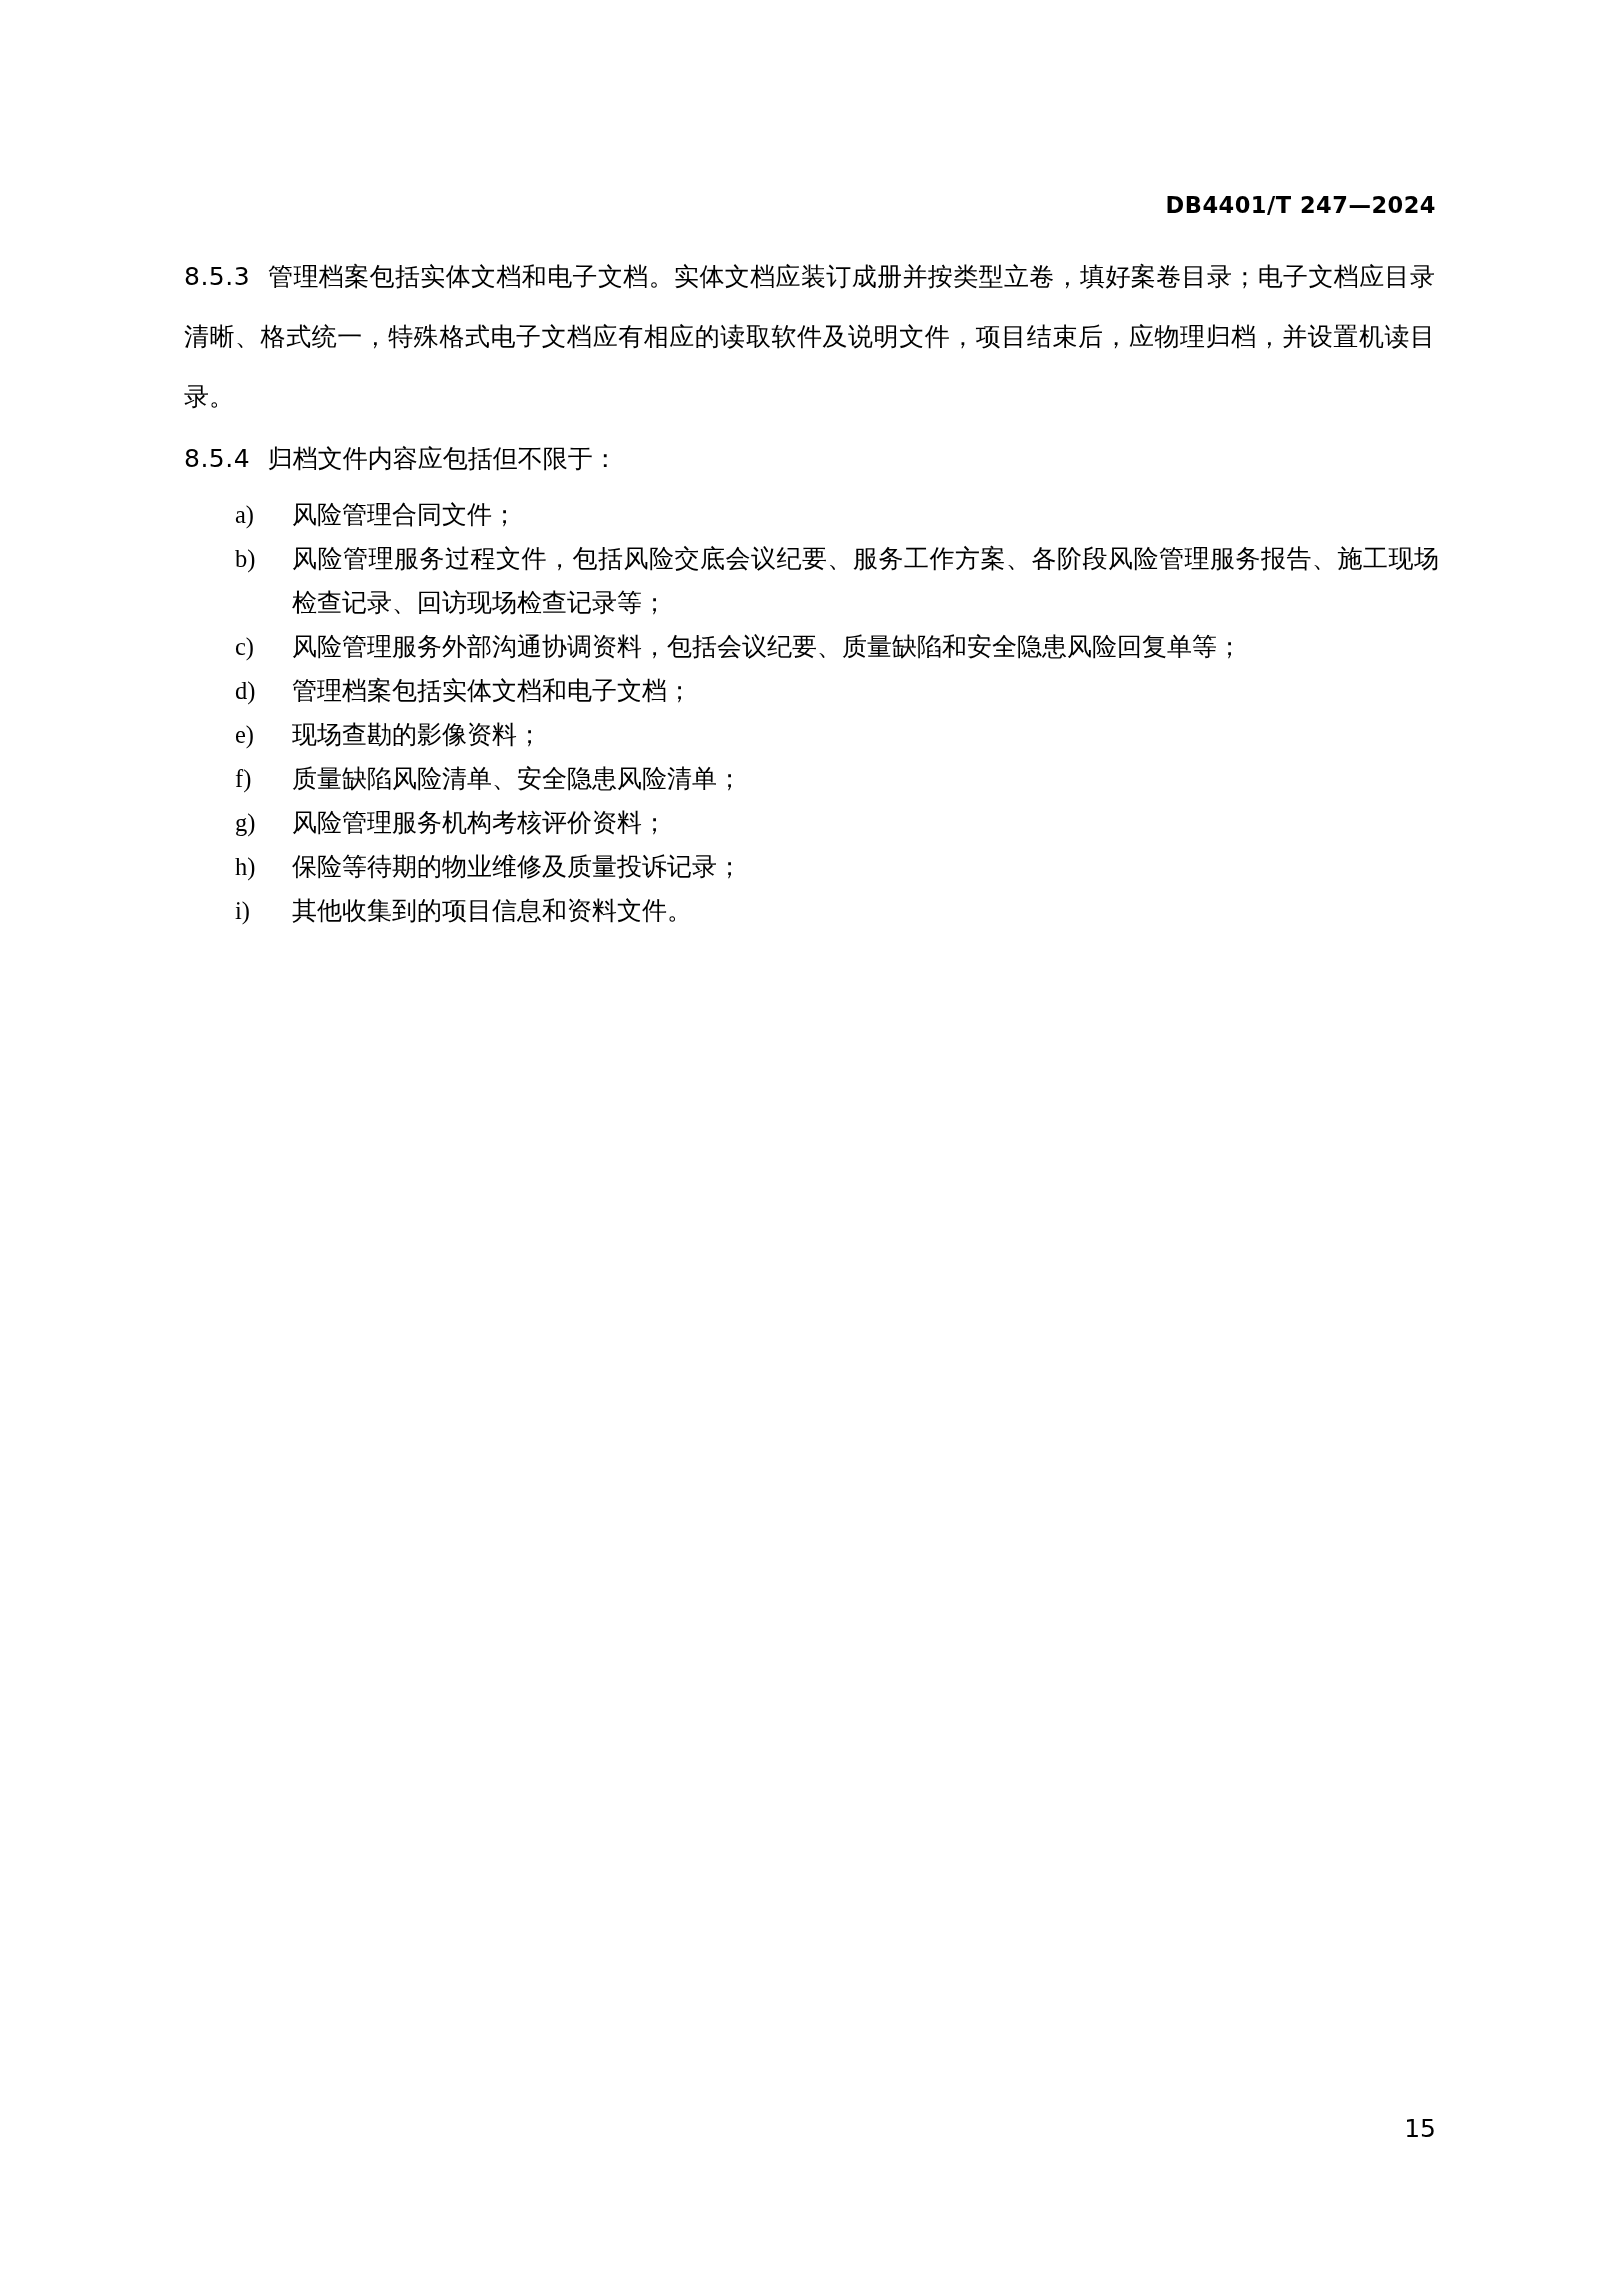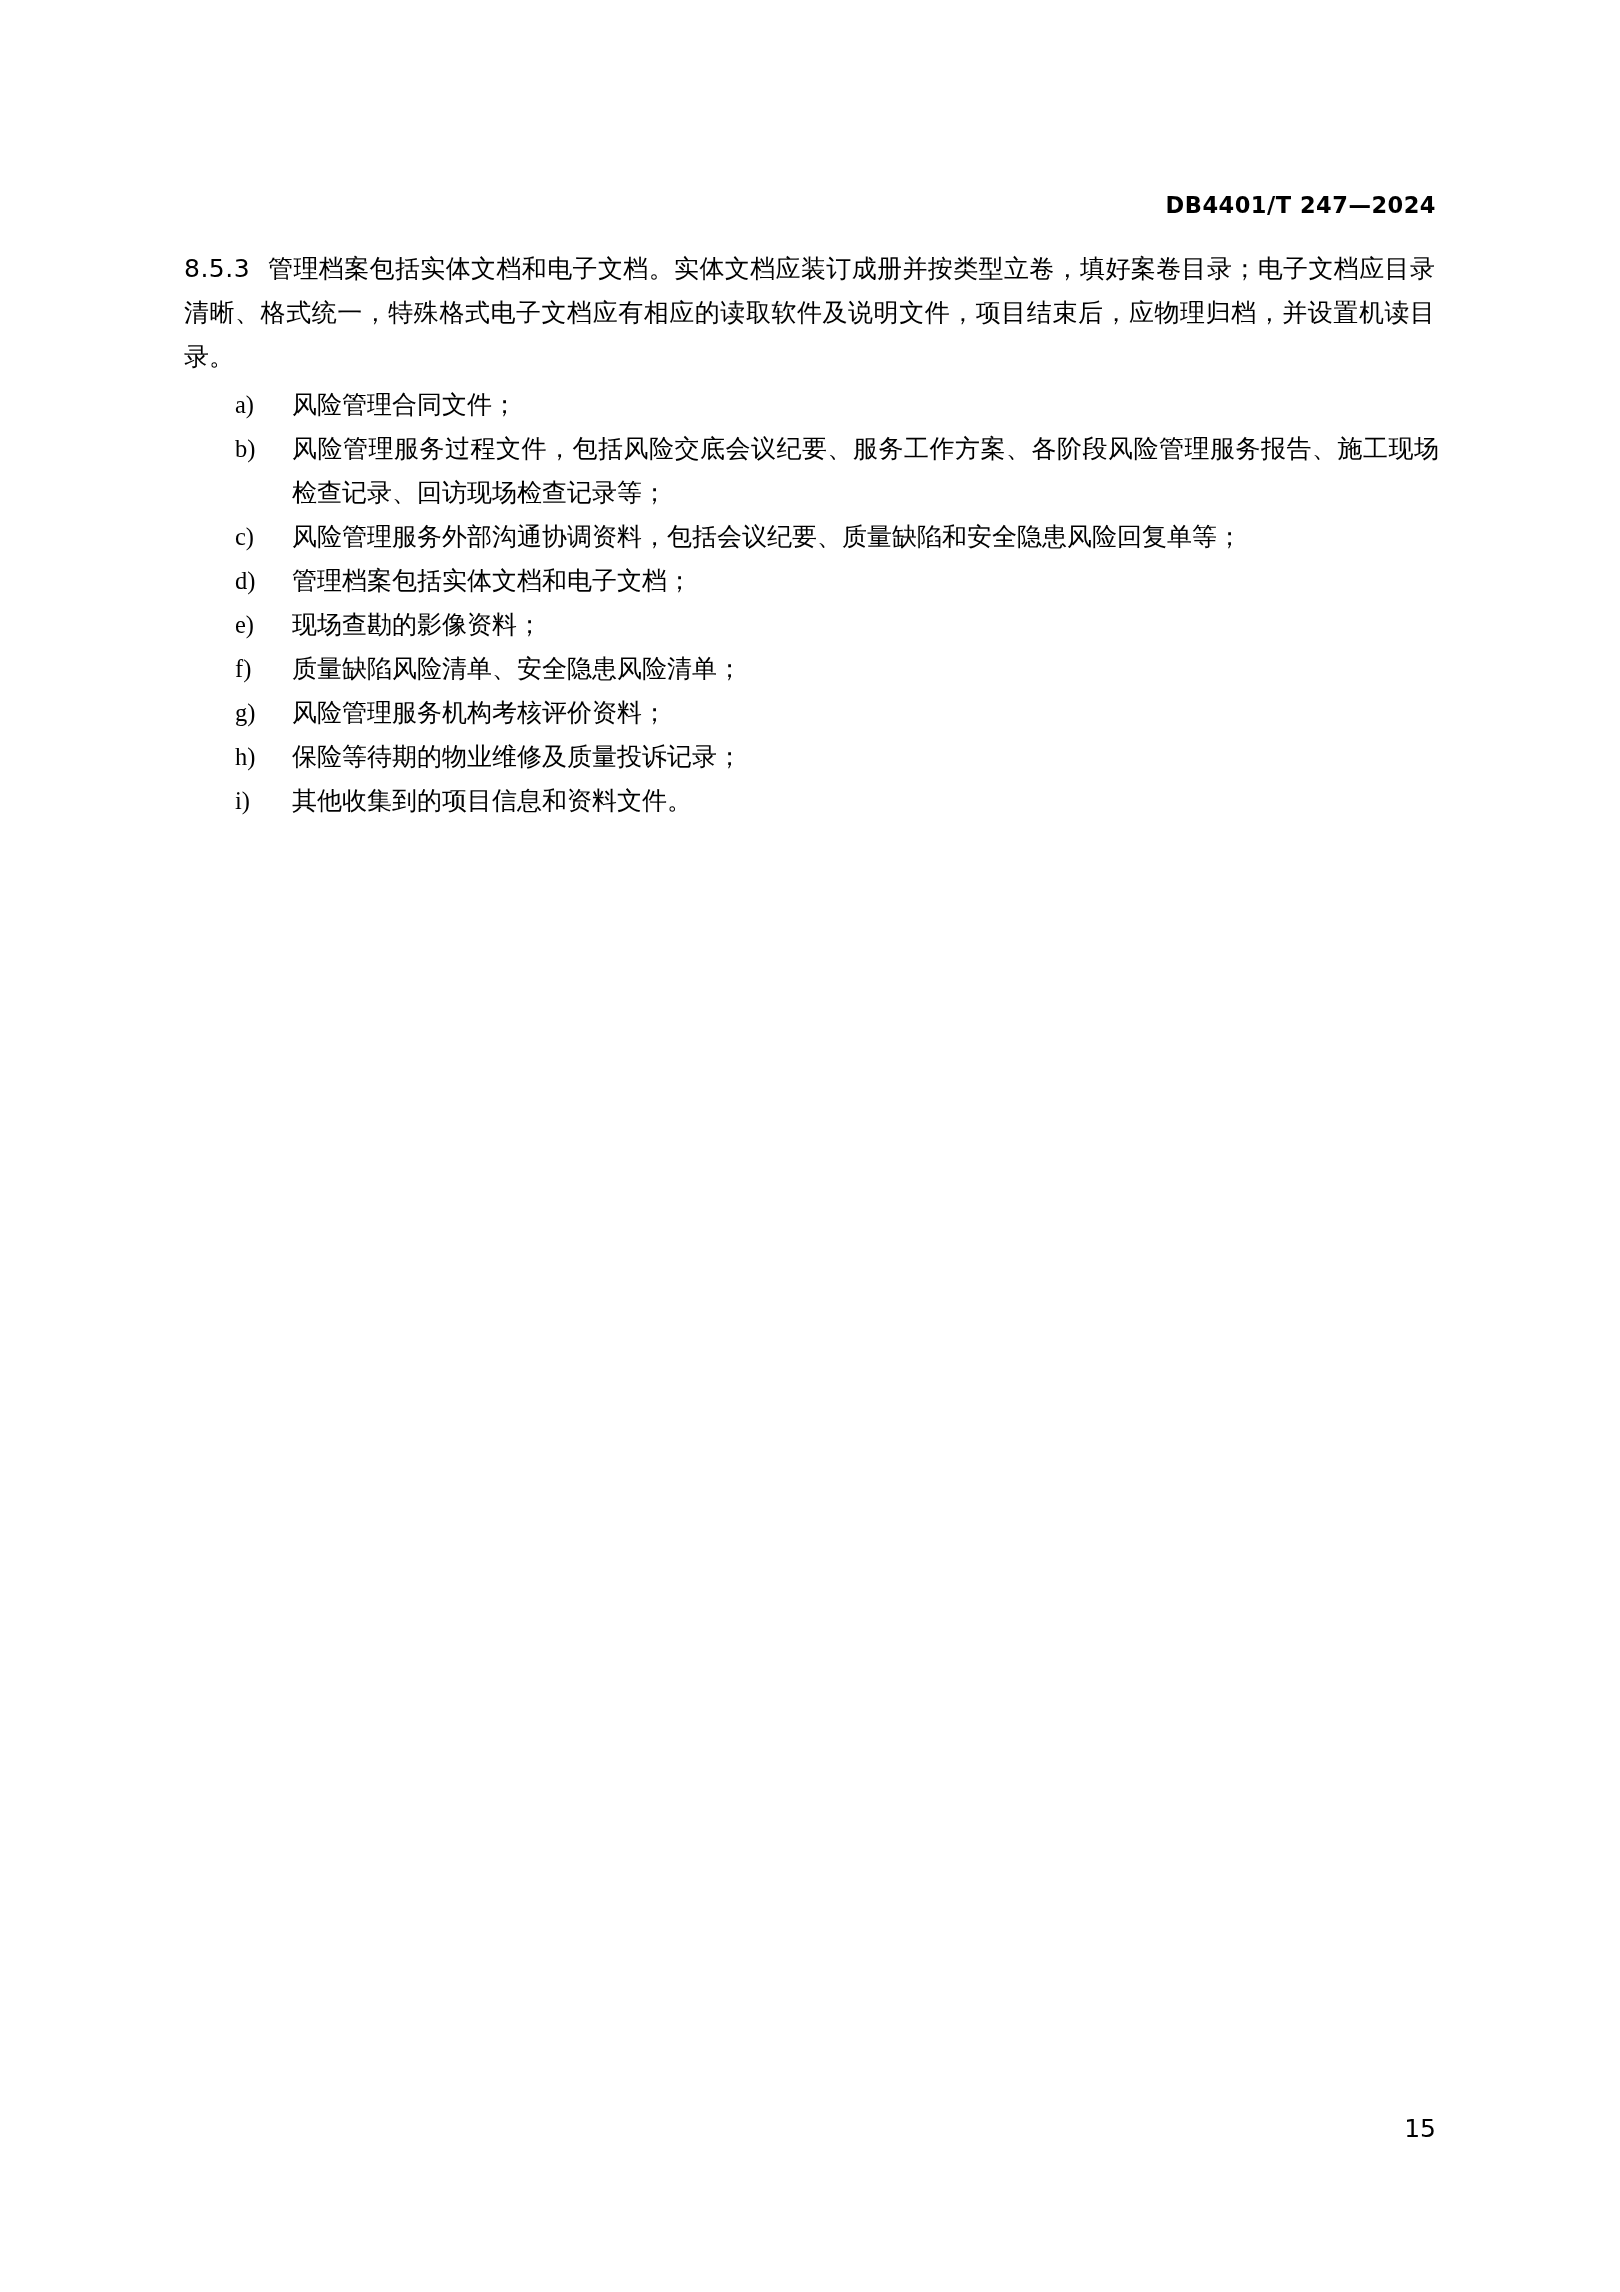--- a/index.html
+++ b/index.html
@@ -37,21 +37,21 @@
   }
   .content {
     position: absolute;
     top: 247px;
     left: 184px;
     width: 1255px;
   }
   .para {
     font-family: "DejaVu Sans", sans-serif;
     font-size: 25px;
-    line-height: 44px;
+    line-height: 60px;
     text-align: justify;
     text-justify: inter-ideograph;
     margin: 0 4px 2px 0;
     text-indent: 0;
   }
   .para .num {
     font-family: "DejaVu Sans", sans-serif;
     letter-spacing: 0.5px;
   }
   .para .gap {
@@ -94,20 +94,23 @@
 <div class="page">
 
   <div class="header">DB4401/T 247—2024</div>
 
   <div class="content">
 
     <p class="para">
       <span class="num">8.5.3</span><span class="gap"></span><span>管理档案包括实体文档和电子文档。实体文档应装订成册并按类型立卷，填好案卷目录；电子文档应目录清晰、格式统一，特殊格式电子文档应有相应的读取软件及说明文件，项目结束后，应物理归档，并设置机读目录。</span>
     </p>
 
+    <p class="para">
+      <span class="num">8.5.4</span><span class="gap"></span><span>归档文件内容应包括但不限于：</span>
+    </p>
 
     <ul class="list">
       <li>
         <span class="marker">a)</span>
         <span>风险管理合同文件；</span>
       </li>
       <li>
         <span class="marker">b)</span>
         <span>风险管理服务过程文件，包括风险交底会议纪要、服务工作方案、各阶段风险管理服务报告、施工现场检查记录、回访现场检查记录等；</span>
       </li>

